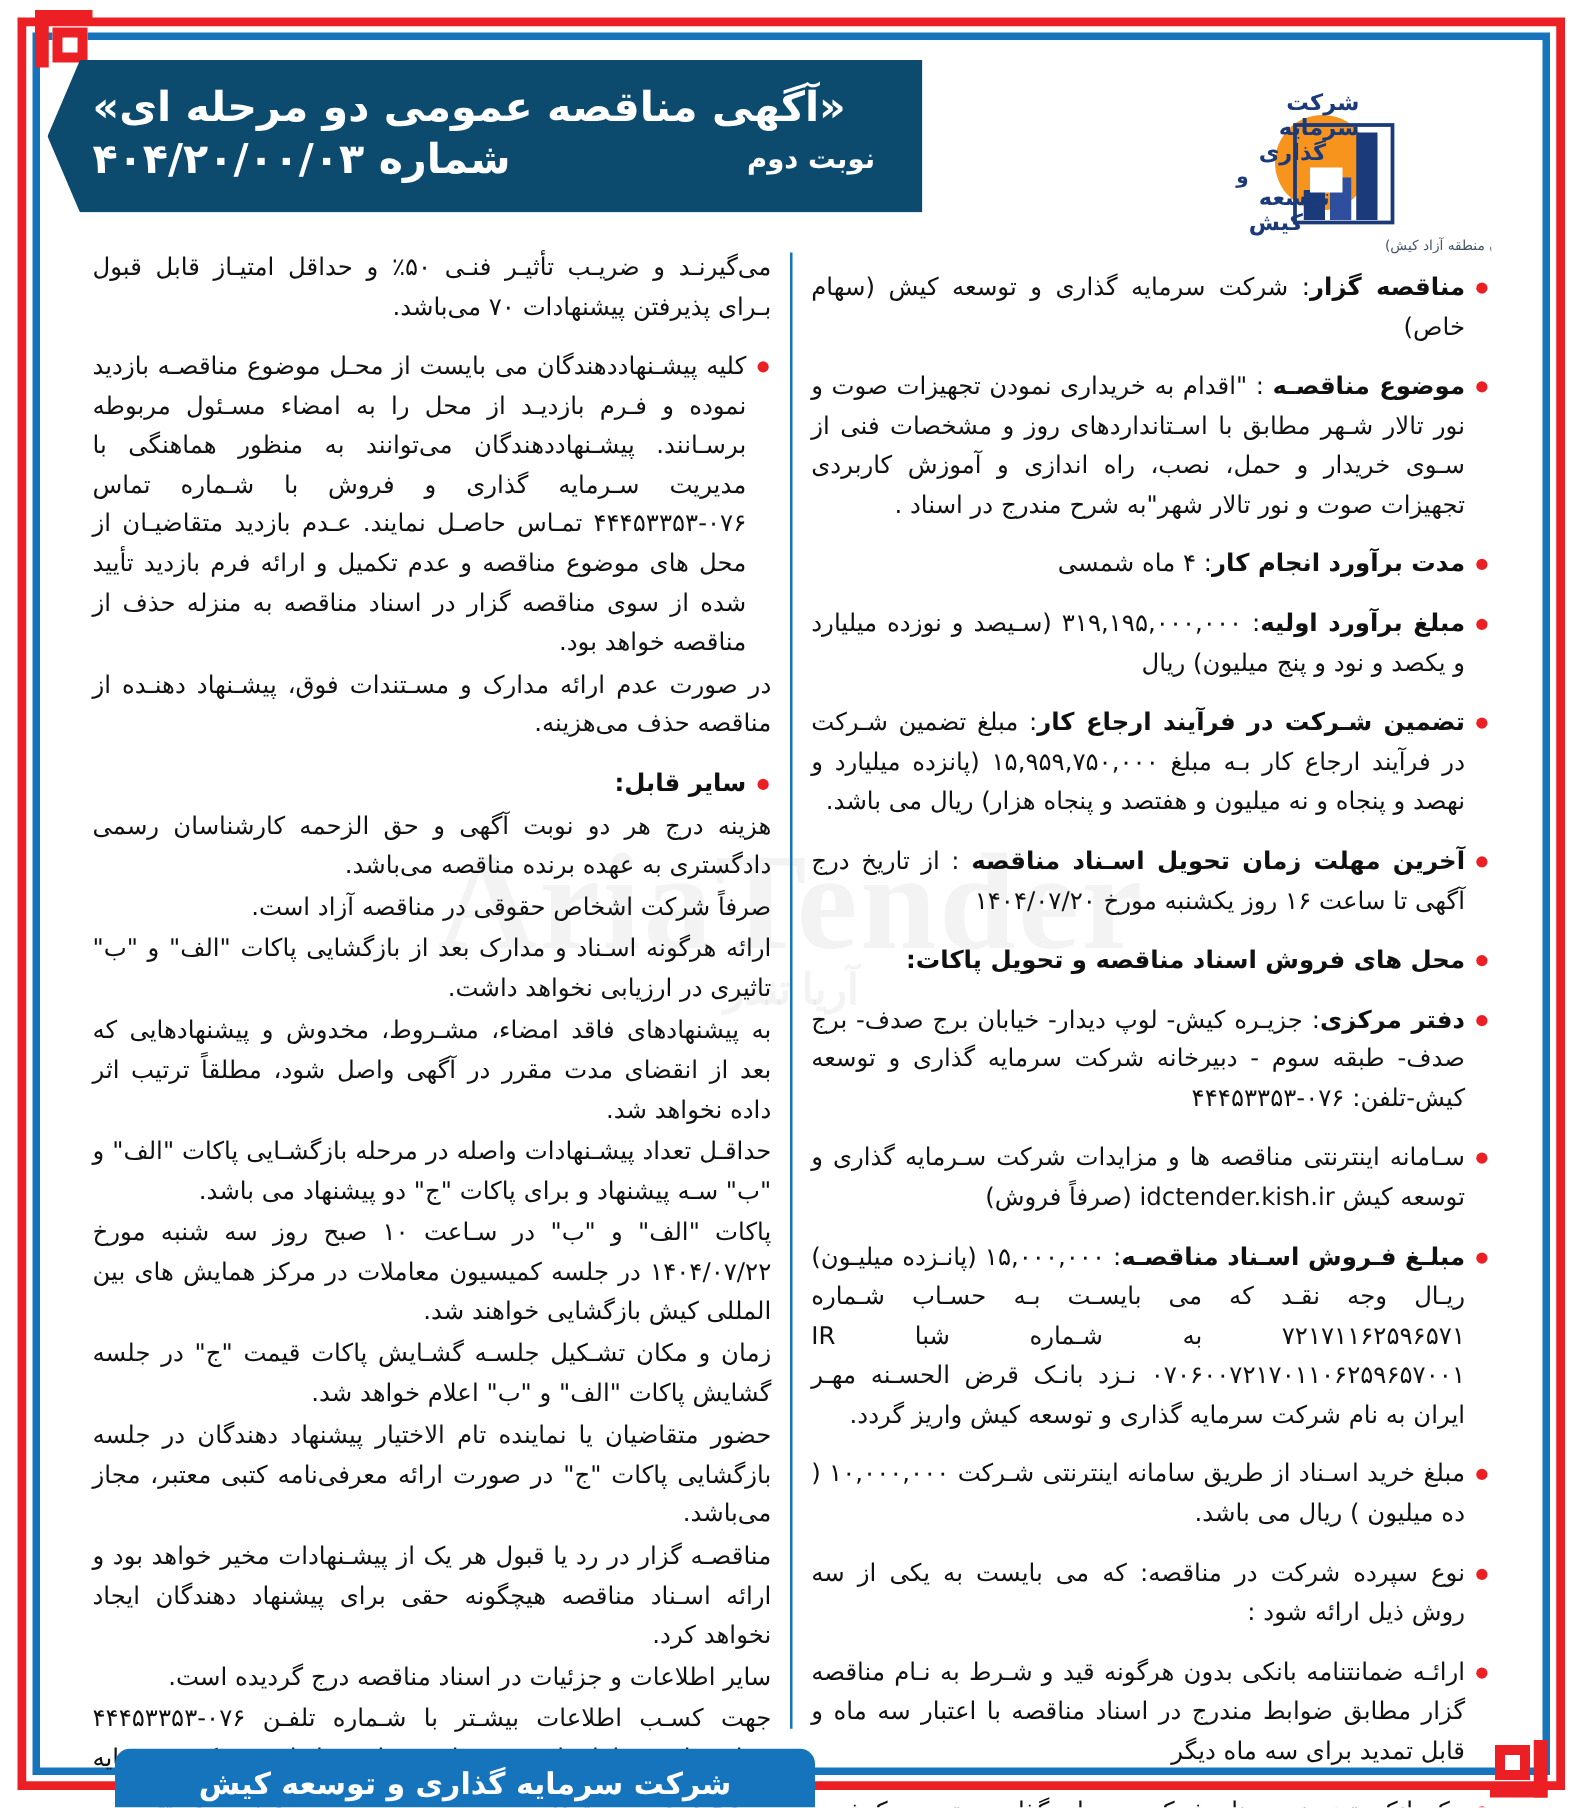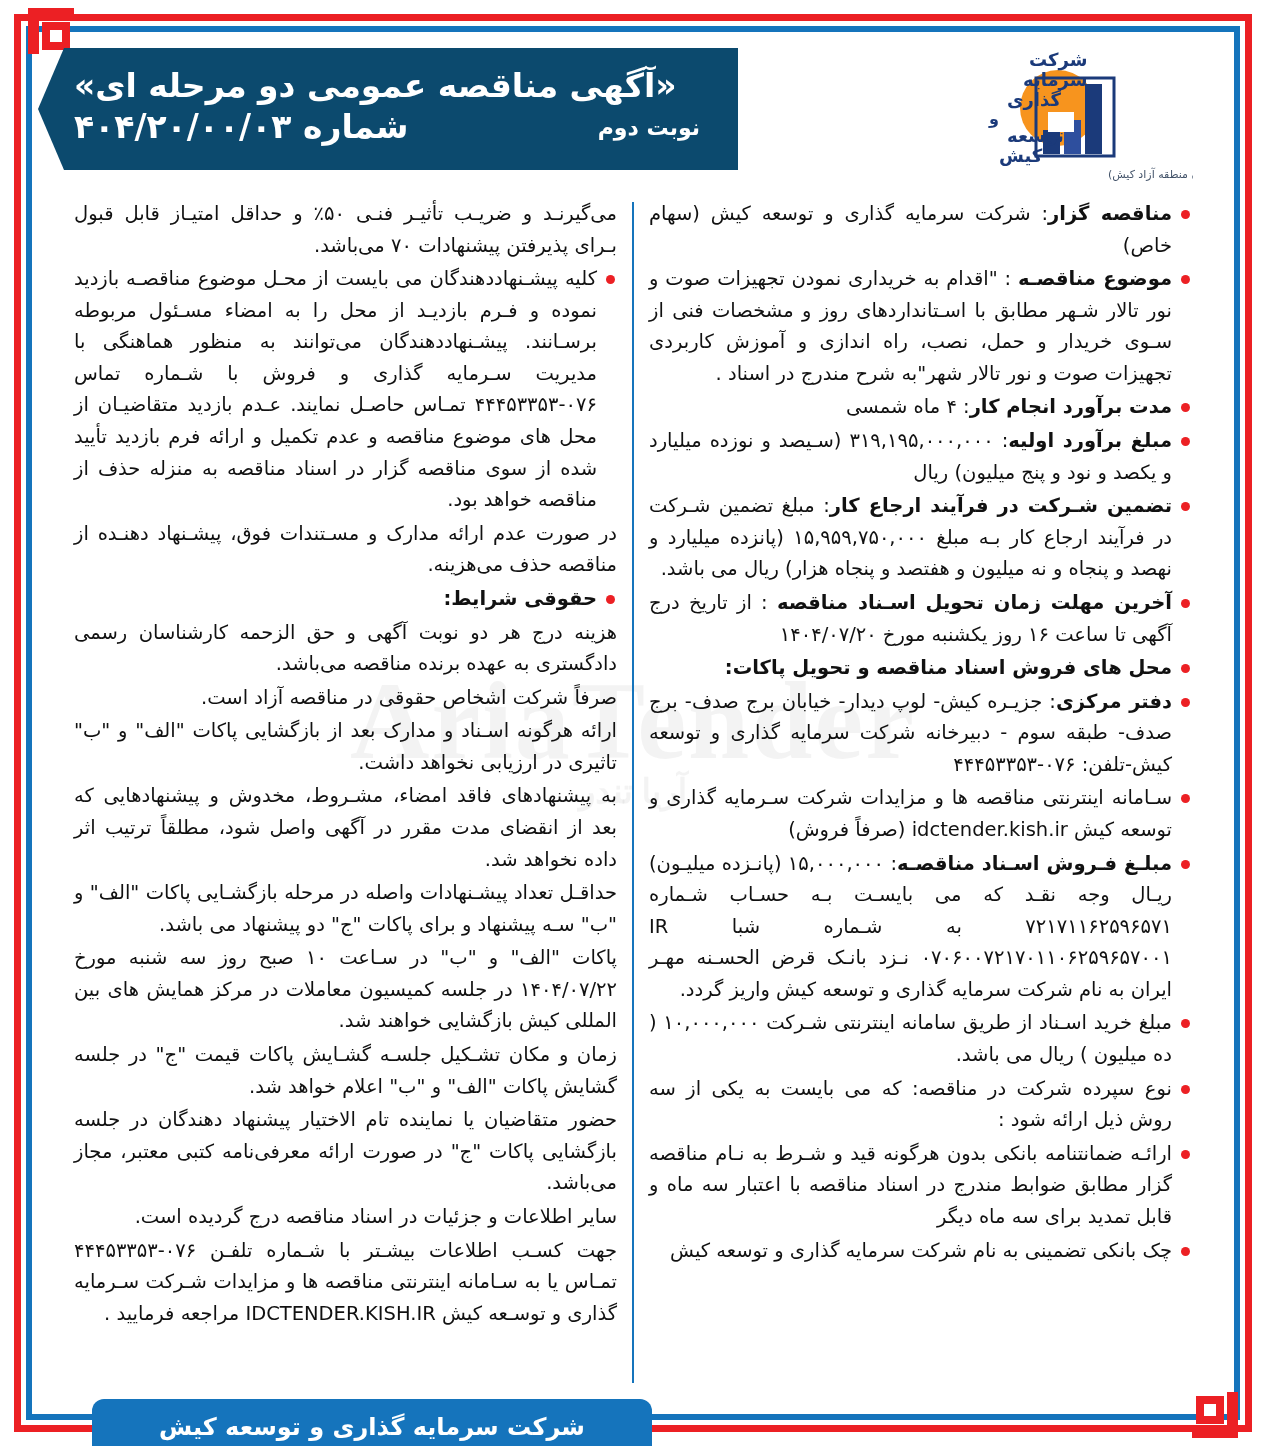--- a/index.html
+++ b/index.html
@@ -86,21 +86,21 @@
   }
 
   
   .header {
     position: relative;
     height: 160px;
   }
   .logo-wrap {
     position: absolute;
     right: 35px;
-    top: 0;
+    top: 22px;
     width: 290px;
     height: 145px;
   }
   .logo-svg { display:block; }
 
   .title-banner {
     position: absolute;
     left: 0;
     top: 10px;
     width: 700px;
@@ -182,20 +182,21 @@
     color: #111111;
     text-align: justify;
     text-align-last: right;
     direction: rtl;
     margin: 0 0 2px 0;
     position: relative;
     unicode-bidi: isolate;
   }
   .item.bulleted {
     padding-right: 20px;
+    margin-top: 16px;
   }
   .item.bulleted::before {
     content: "";
     position: absolute;
     right: 2px;
     top: 12px;
     width: 9px;
     height: 9px;
     border-radius: 50%;
     background: #ec2024;
@@ -329,29 +330,30 @@
           <p class="item bulleted"><span>مبلغ خرید اسـناد از طریق سامانه اینترنتی شـرکت ۱۰,۰۰۰,۰۰۰ ( ده میلیون ) ریال می باشد.</span></p>
           <p class="item bulleted"><span>نوع سپرده شرکت در مناقصه: که می بایست به یکی از سه روش ذیل ارائه شود :</span></p>
           <p class="item bulleted"><span>ارائـه ضمانتنامه بانکی بدون هرگونه قید و شـرط به نـام مناقصه گزار مطابق ضوابط مندرج در اسناد مناقصه با اعتبار سه ماه و قابل تمدید برای سه ماه دیگر</span></p>
           <p class="item bulleted"><span>چک بانکی تضمینی به نام شرکت سرمایه گذاری و توسعه کیش</span></p>
         </div>
 
       <div class="col col-left" id="col-left">
           <p class="item"><span>می‌گیرنـد و ضریـب تأثیـر فنـی ۵۰٪ و حداقل امتیـاز قابل قبول بـرای پذیرفتن پیشنهادات ۷۰ می‌باشد.</span></p>
           <p class="item bulleted"><span>کلیه پیشـنهاددهندگان می بایست از محـل موضوع مناقصـه بازدید نموده و فـرم بازدیـد از محل را به امضاء مسـئول مربوطه برسـانند. پیشـنهاددهندگان می‌توانند به منظور هماهنگی با مدیریت سـرمایه گذاری و فروش با شـماره تماس ۰۷۶-۴۴۴۵۳۳۵۳ تمـاس حاصـل نمایند. عـدم بازدید متقاضیـان از محل های موضوع مناقصه و عدم تکمیل و ارائه فرم بازدید تأیید شده از سوی مناقصه گزار در اسناد مناقصه به منزله حذف از مناقصه خواهد بود.</span></p>
           <p class="item"><span>در صورت عدم ارائه مدارک و مسـتندات فوق، پیشـنهاد دهنـده از مناقصه حذف می‌هزینه.</span></p>
-          <p class="item bulleted"><span class="lbl">حقوقی شرایط:</span></p>
+          <p class="item bulleted"><span class="lbl">سایر قابل:</span></p>
           <p class="item"><span>هزینه درج هر دو نوبت آگهی و حق الزحمه کارشناسان رسمی دادگستری به عهده برنده مناقصه می‌باشد.</span></p>
           <p class="item"><span>صرفاً شرکت اشخاص حقوقی در مناقصه آزاد است.</span></p>
           <p class="item"><span>ارائه هرگونه اسـناد و مدارک بعد از بازگشایی پاکات "الف" و "ب" تاثیری در ارزیابی نخواهد داشت.</span></p>
           <p class="item"><span>به پیشنهادهای فاقد امضاء، مشـروط، مخدوش و پیشنهادهایی که بعد از انقضای مدت مقرر در آگهی واصل شود، مطلقاً ترتیب اثر داده نخواهد شد.</span></p>
           <p class="item"><span>حداقـل تعداد پیشـنهادات واصله در مرحله بازگشـایی پاکات "الف" و "ب" سـه پیشنهاد و برای پاکات "ج" دو پیشنهاد می باشد.</span></p>
           <p class="item"><span>پاکات "الف" و "ب" در سـاعت ۱۰ صبح روز سه شنبه مورخ ۱۴۰۴/۰۷/۲۲ در جلسه کمیسیون معاملات در مرکز همایش های بین المللی کیش بازگشایی خواهند شد.</span></p>
           <p class="item"><span>زمان و مکان تشـکیل جلسـه گشـایش پاکات قیمت "ج" در جلسه گشایش پاکات "الف" و "ب" اعلام خواهد شد.</span></p>
           <p class="item"><span>حضور متقاضیان یا نماینده تام الاختیار پیشنهاد دهندگان در جلسه بازگشایی پاکات "ج" در صورت ارائه معرفی‌نامه کتبی معتبر، مجاز می‌باشد.</span></p>
+          <p class="item"><span>مناقصـه گزار در رد یا قبول هر یک از پیشـنهادات مخیر خواهد بود و ارائه اسـناد مناقصه هیچگونه حقی برای پیشنهاد دهندگان ایجاد نخواهد کرد.</span></p>
           <p class="item"><span>سایر اطلاعات و جزئیات در اسناد مناقصه درج گردیده است.</span></p>
           <p class="item"><span>جهت کسـب اطلاعات بیشـتر با شـماره تلفـن ۰۷۶-۴۴۴۵۳۳۵۳ تمـاس یا به سـامانه اینترنتی مناقصه ها و مزایدات شـرکت سـرمایه گذاری و توسـعه کیش IDCTENDER.KISH.IR مراجعه فرمایید .</span></p>
         </div>
     </div>
 
     <div class="footer-zone">
       <div class="stamp">
         <div>شرکت سرمایه گذاری و توسعه کیش</div>
         <div>دبیرخانه کمیسیون معاملات</div>
       </div>

